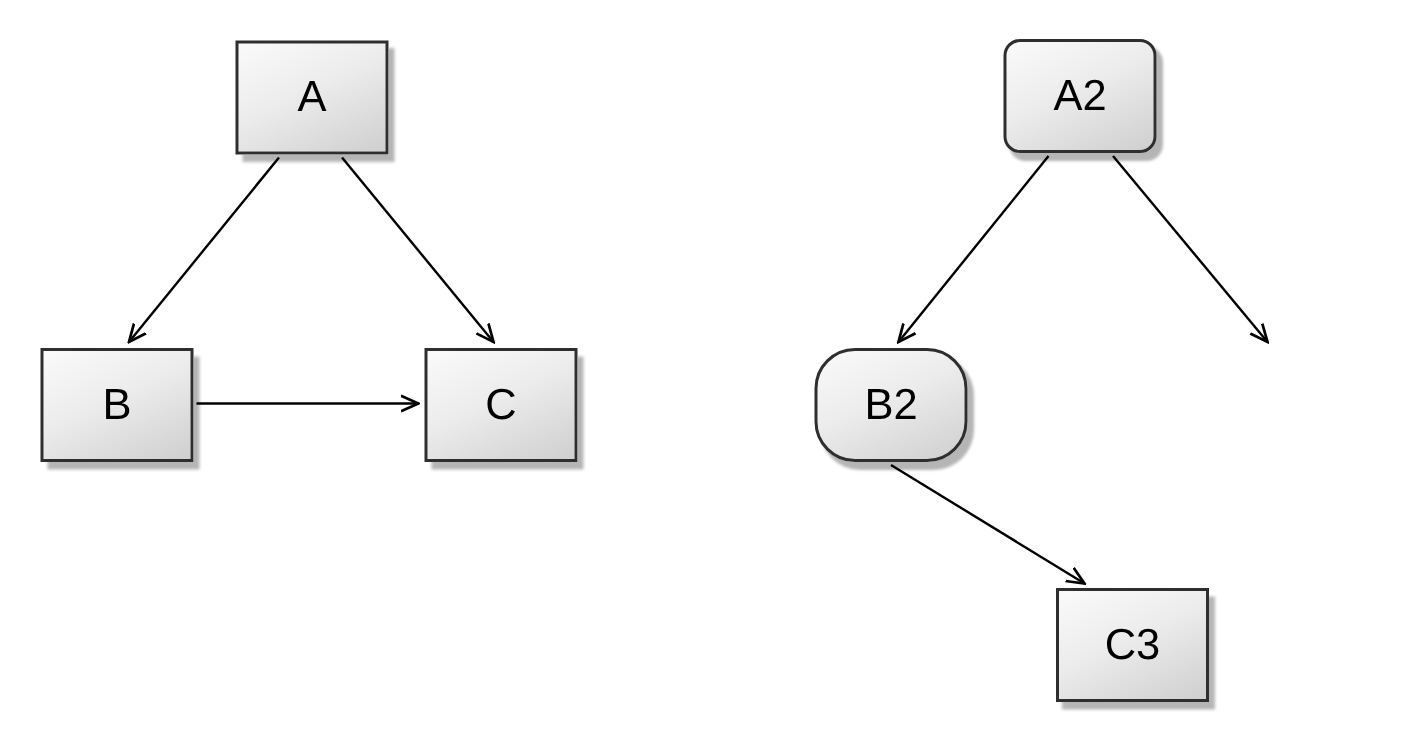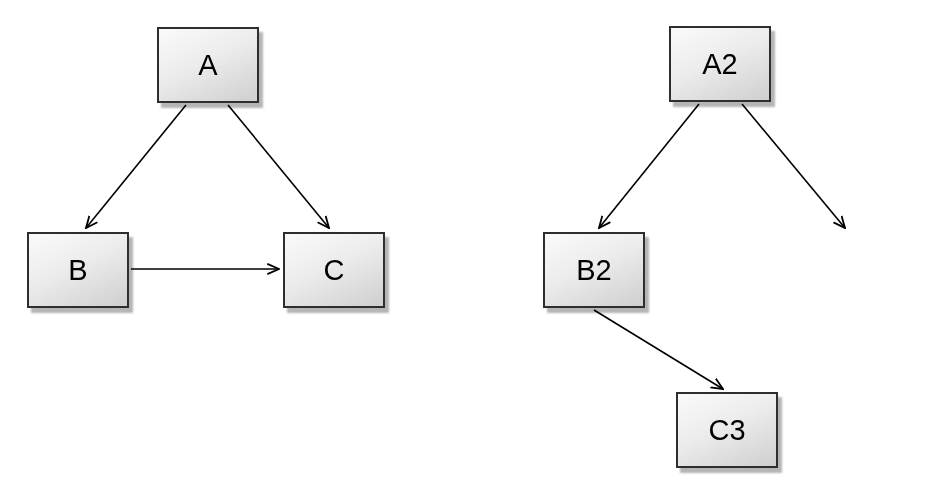--- a/index.html
+++ b/index.html
@@ -43,24 +43,24 @@
   }
   #edges line {
     stroke: #000000;
     stroke-width: 1.6;
     pointer-events: stroke;
   }
   
   .pos-A  { left: 157px; top: 27px;  }
   .pos-B  { left: 27px;  top: 232px; }
   .pos-C  { left: 283px; top: 232px; }
-  .pos-A2 { left: 669px; top: 26px;  }
-  .pos-B2 { left: 543px; top: 232px; }
+  .pos-A2 { left: 669px; top: 26px; border-radius: 11px;  }
+  .pos-B2 { left: 543px; top: 232px; border-radius: 27px; }
   .pos-C2 { left: 800px; top: 232px; }
-  .pos-C3 { left: 676px; top: 392px; }
+  .pos-C3 { left: 704px; top: 392px; }
 </style>
 </head>
 <body>
 
 <div id="canvas">
 
   <div class="node pos-A">
     <span class="node-label">A</span>
   </div>
   <div class="node pos-B">

